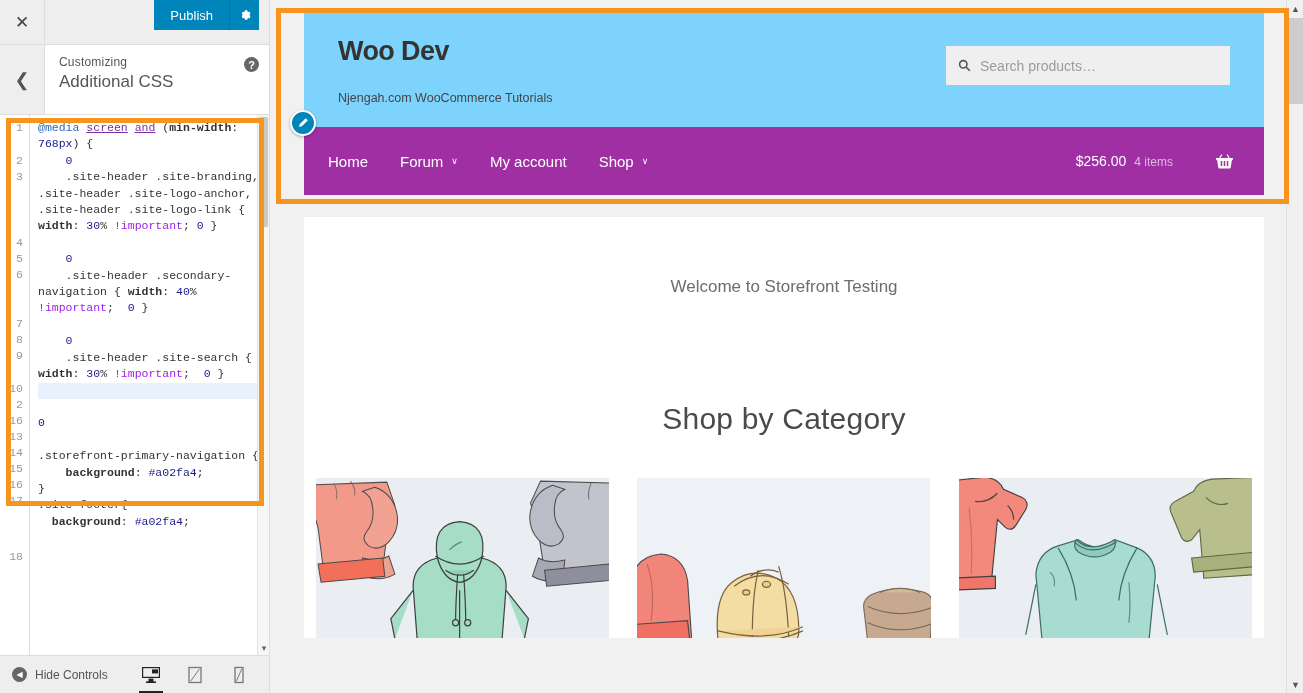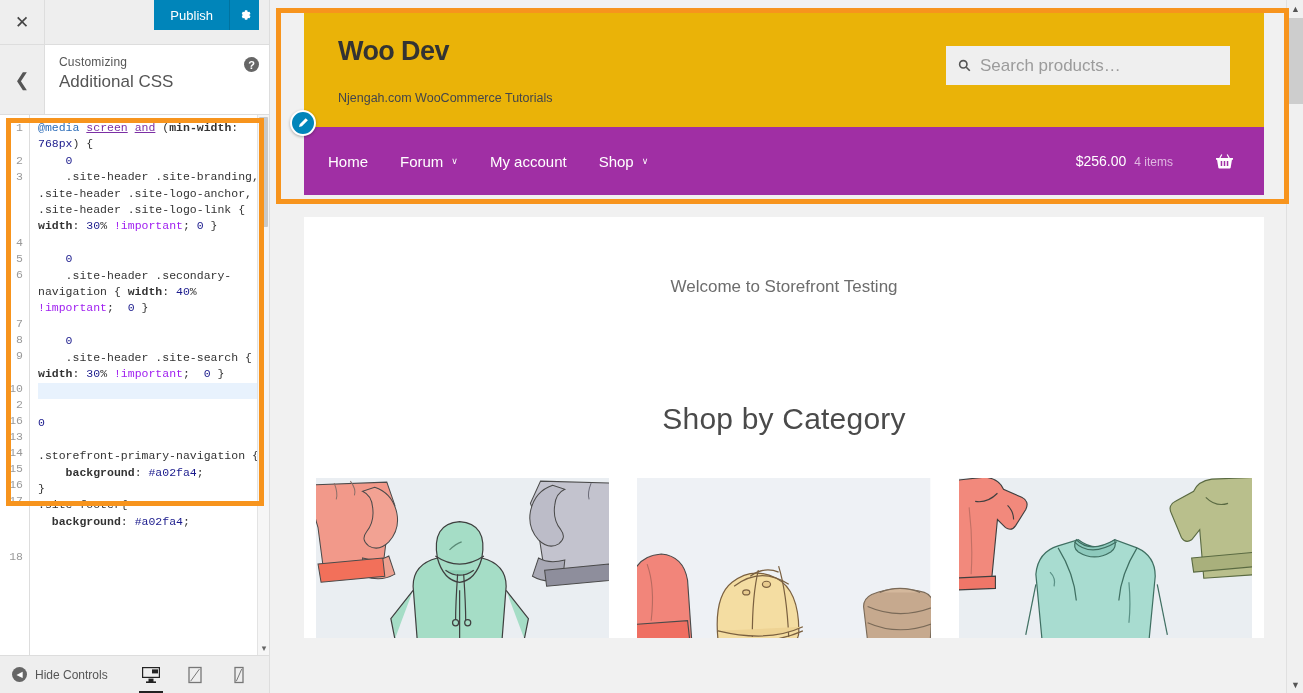--- a/index.html
+++ b/index.html
@@ -131,39 +131,39 @@
 
   
   #preview {
     position: absolute; left: 270px; top: 0;
     width: 1033px; height: 693px;
     background: #f1f1f1; overflow: hidden;
   }
   .pv-inner { position: absolute; left: 0; top: 0; width: 1018px; height: 693px; }
 
   .site-header {
-    background: #eab308; margin: 10px 24px 0 34px;
+    background: #7dd3fc; margin: 10px 24px 0 34px;
     padding: 26px 34px 22px 34px;
     display: flex; align-items: flex-start;
   }
   .branding { flex: 1; }
   .site-title {
     font-size: 27px; font-weight: bold; color: #333;
     letter-spacing: -0.6px; font-family: "Liberation Sans", sans-serif;
   }
   .site-desc { font-size: 12.5px; color: #43454b; margin-top: 24px; }
   .site-search { width: 284px; margin-top: 10px; }
   .search-box {
     background: #efefef; height: 39px; display: flex; align-items: center;
     padding: 0 12px; gap: 9px;
   }
   .search-ic { color: #555; font-size: 13px; display: flex; }
   .search-inp {
     border: none; background: transparent; outline: none; flex: 1;
-    font-size: 17px; color: #777; font-family: "Liberation Sans", sans-serif;
+    font-size: 14px; color: #777; font-family: "Liberation Sans", sans-serif;
   }
   .search-inp::placeholder { color: #9b9b9b; }
 
   .primary-nav {
     background: #a02fa4; margin: 0 24px 0 34px;
     height: 68px; display: flex; align-items: center;
     padding: 0 30px 0 24px; position: relative;
   }
   .nav-list { display: flex; align-items: center; gap: 32px; }
   .nav-item {

